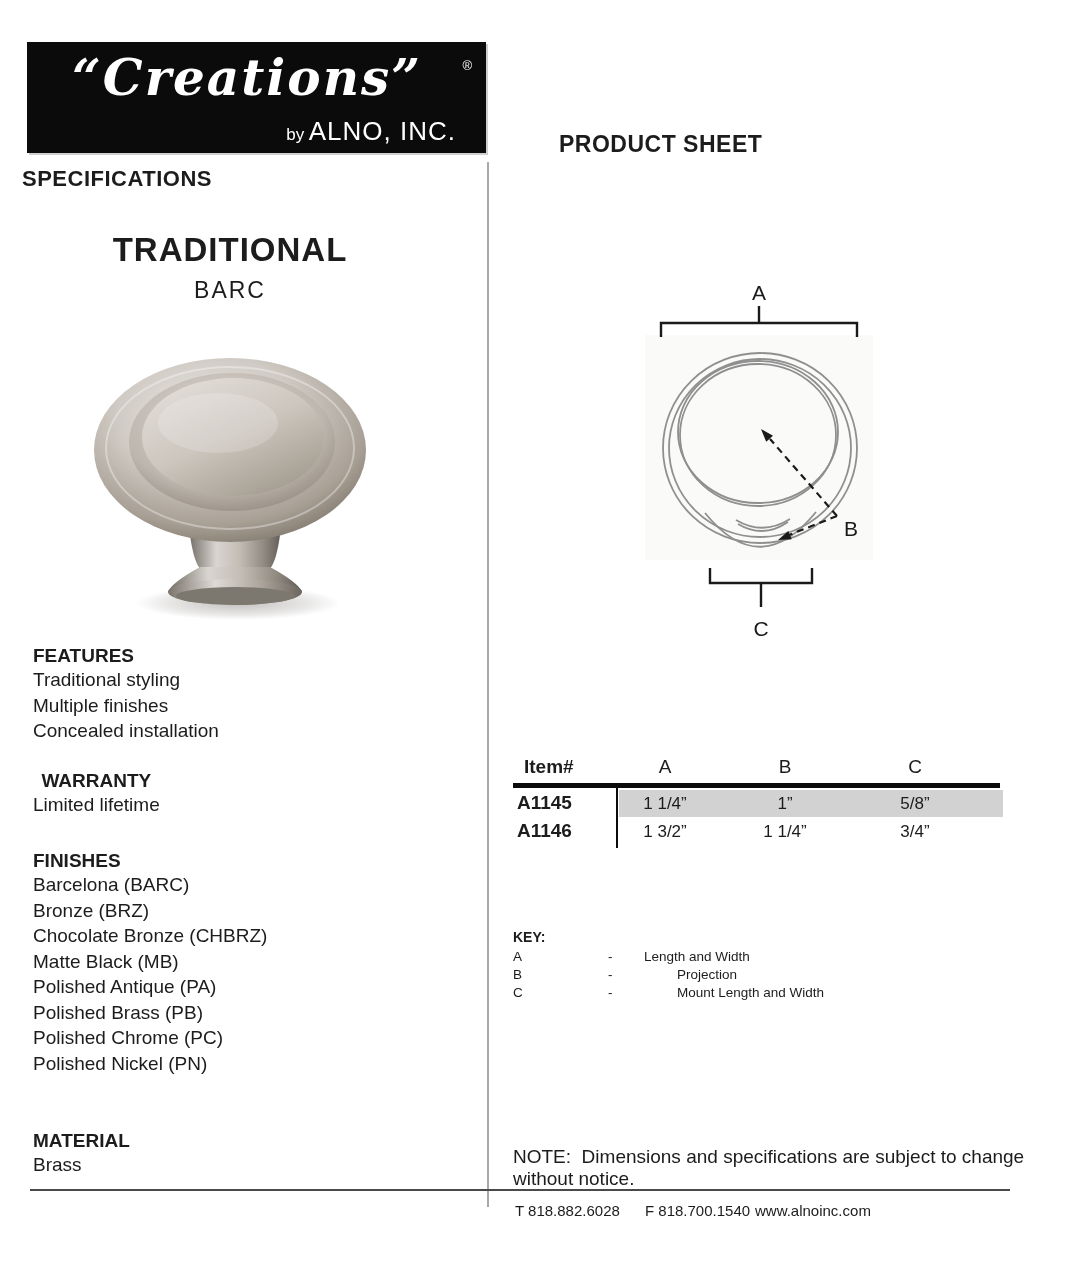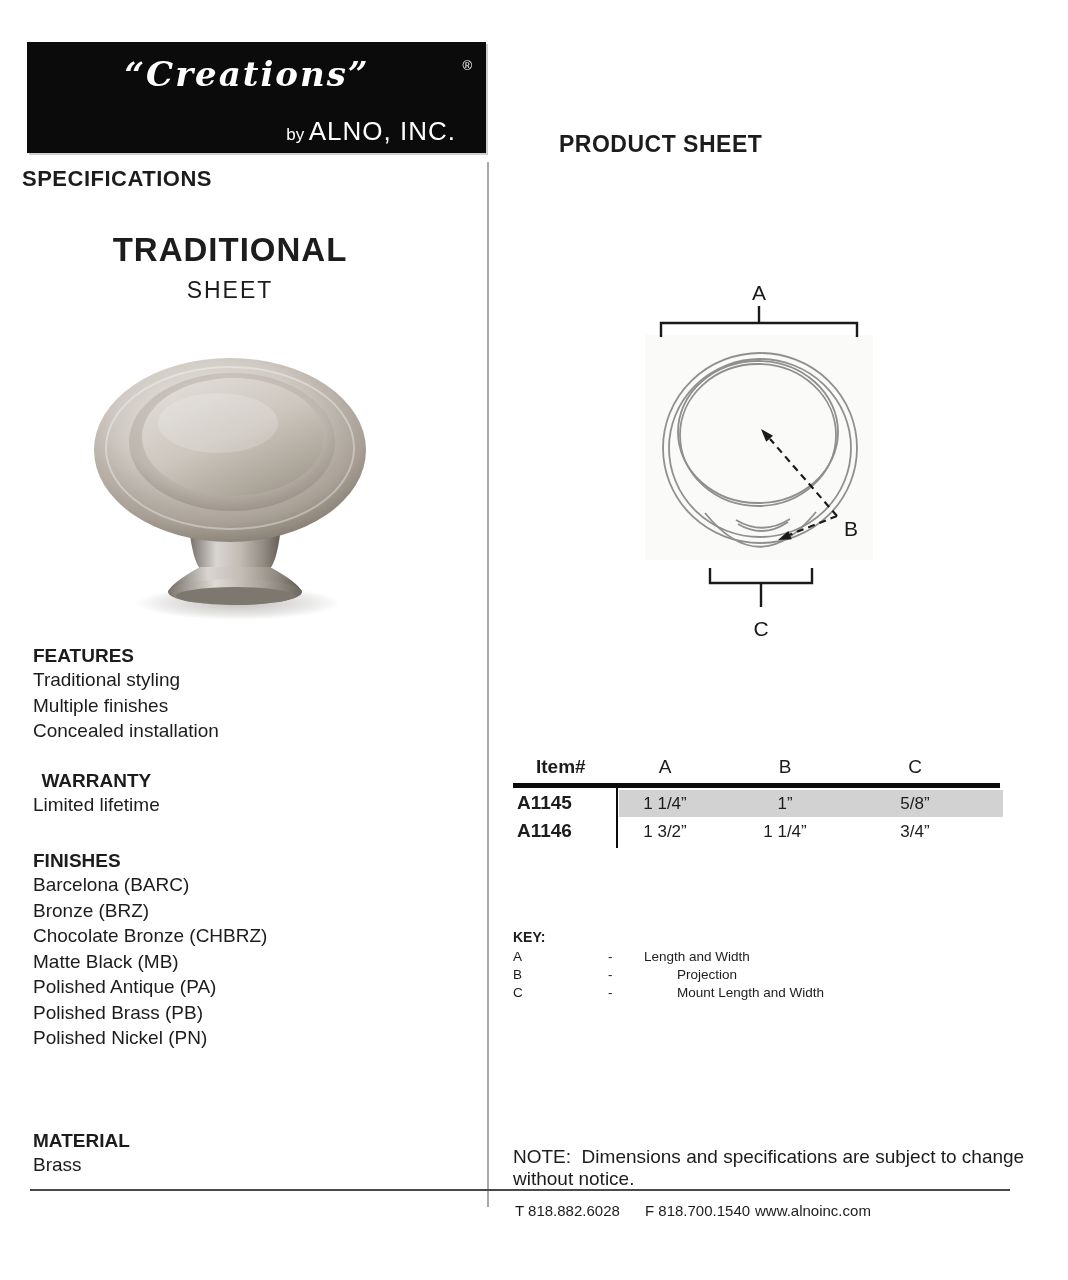--- a/index.html
+++ b/index.html
@@ -4,22 +4,22 @@
 <style>
   html,body{margin:0;padding:0;background:#ffffff;}
   .page{
     position:relative;width:1068px;height:1280px;background:#ffffff;
     font-family:"Liberation Sans",sans-serif;color:#1c1c1c;overflow:hidden;
   }
   .abs{position:absolute;}
 
   
   .logo-box{left:27px;top:42px;width:459px;height:111px;background:#0b0b0b;box-shadow:2px 2px 0 #cfcfcf;}
-  .logo-script{left:0;top:12px;width:440px;text-align:center;color:#ffffff;
-    font-family:"DejaVu Serif",serif;font-style:italic;font-weight:bold;font-size:34px;letter-spacing:2px;}
+  .logo-script{left:0;top:6px;width:440px;text-align:center;color:#ffffff;
+    font-family:"DejaVu Serif",serif;font-style:italic;font-weight:bold;font-size:50px;letter-spacing:2px;}
   .logo-reg{right:14px;top:16px;color:#ffffff;font-size:13px;font-family:"Liberation Sans",sans-serif;font-style:normal;}
   .logo-byline{right:30px;top:74px;color:#ffffff;white-space:nowrap;}
   .logo-by{font-size:17px;}
   .logo-company{font-size:26px;letter-spacing:1px;}
 
   .spec-heading{left:22px;top:166px;font-size:22px;font-weight:bold;letter-spacing:0.5px;}
   .product-sheet{left:559px;top:131px;font-size:23px;font-weight:bold;letter-spacing:0.5px;}
 
   .title{left:0;top:231px;width:460px;text-align:center;font-size:33px;font-weight:bold;letter-spacing:1px;}
   .subtitle{left:0;top:277px;width:460px;text-align:center;font-size:23px;letter-spacing:2px;}
@@ -54,21 +54,21 @@
     <div class="abs logo-reg">®</div>
     <div class="abs logo-byline"><span class="logo-by">by</span> <span class="logo-company">ALNO, INC.</span></div>
   </div>
 
   <div class="abs spec-heading">SPECIFICATIONS</div>
   <div class="abs product-sheet">PRODUCT SHEET</div>
 
   <div class="abs v-divider"></div>
 
   <div class="abs title">TRADITIONAL</div>
-  <div class="abs subtitle">SHEET</div>
+  <div class="abs subtitle">BARC</div>
 
   <svg class="abs" style="left:78px;top:345px;" width="315" height="285" viewBox="0 0 315 285">
     <defs>
       <radialGradient id="gShadow" cx="50%" cy="50%" r="50%">
         <stop offset="0%" stop-color="rgba(105,100,95,0.40)"></stop>
         <stop offset="70%" stop-color="rgba(105,100,95,0.15)"></stop>
         <stop offset="100%" stop-color="rgba(105,100,95,0)"></stop>
       </radialGradient>
       <linearGradient id="gStem" x1="0" y1="0" x2="1" y2="0">
         <stop offset="0%" stop-color="#6f6a63"></stop>
@@ -130,20 +130,21 @@
 
   <div class="abs left-col" style="top:850px;">
     <div class="section-heading">FINISHES</div>
     <div class="section-items">
       <div>Barcelona (BARC)</div>
       <div>Bronze (BRZ)</div>
       <div>Chocolate Bronze (CHBRZ)</div>
       <div>Matte Black (MB)</div>
       <div>Polished Antique (PA)</div>
       <div>Polished Brass (PB)</div>
+      <div>Polished Chrome (PC)</div>
       <div>Polished Nickel (PN)</div>
     </div>
   </div>
 
   <div class="abs left-col" style="top:1130px;">
     <div class="section-heading">MATERIAL</div>
     <div class="section-items">
       <div>Brass</div>
     </div>
   </div>
@@ -167,21 +168,21 @@
       <path d="M 217 246 L 150 169"></path>
       <path d="M 217 246 L 169 265"></path>
     </g>
     <polygon points="141,159 153,165.8 146.2,171.8" fill="#1a1a1a"></polygon>
     <polygon points="158,270 168.3,260.9 171.7,269.3" fill="#1a1a1a"></polygon>
     <text x="139" y="30" text-anchor="middle" font-family="Liberation Sans, sans-serif" font-size="21" fill="#1a1a1a">A</text>
     <text x="224" y="266" font-family="Liberation Sans, sans-serif" font-size="21" fill="#1a1a1a">B</text>
     <text x="141" y="366" text-anchor="middle" font-family="Liberation Sans, sans-serif" font-size="21" fill="#1a1a1a">C</text>
   </svg>
 
-  <div class="abs tbl-header" style="left:524px;font-weight:bold;margin-left:12px;">Item#</div>
+  <div class="abs tbl-header" style="left:524px;font-weight:bold;">Item#</div>
   <div class="abs tbl-header cc" style="left:625px;width:80px;">A</div>
   <div class="abs tbl-header cc" style="left:745px;width:80px;">B</div>
   <div class="abs tbl-header cc" style="left:875px;width:80px;">C</div>
 
   <div class="abs tbl-thick-line"></div>
   <div class="abs tbl-grayband" id="rowHighlight" style="background: rgb(210, 210, 210);"></div>
   <div class="abs tbl-vline"></div>
 
   <div class="abs tbl-item" style="left:517px;top:792px;">A1145</div>
   <div class="abs tbl-val cc" style="left:625px;top:794px;width:80px;">1 1/4”</div>

